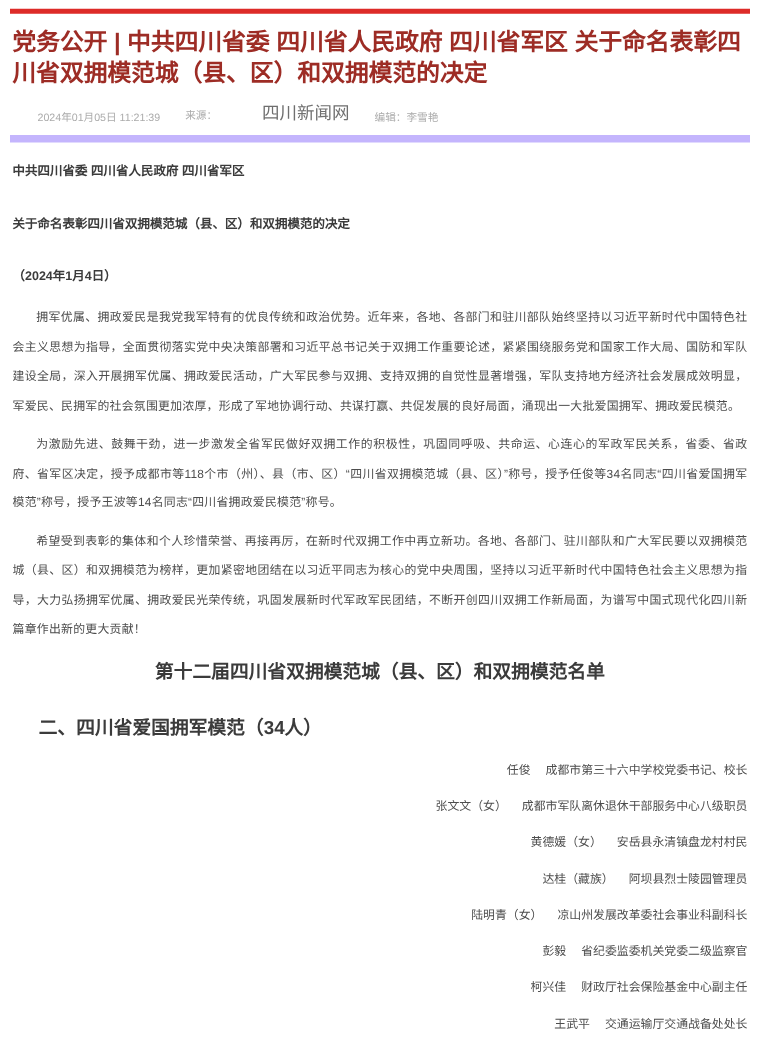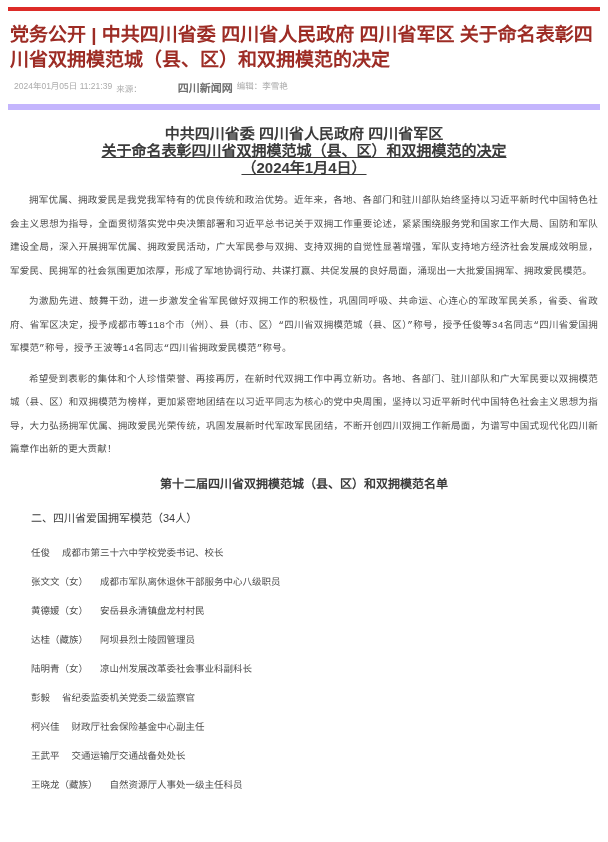--- a/index.html
+++ b/index.html
@@ -10,46 +10,47 @@
     font-family: "Liberation Sans", sans-serif;
     overflow: hidden;
   }
   .top-bar { margin: 7px 8px 0; height: 4px; background: #dd2b28; }
   .header { margin: 0 8px; border-bottom: 6px solid #c4b5fd; }
   .page-title {
     font-size: 19px; line-height: 25px; font-weight: bold;
     color: #9d2c25; margin: 11px 2px 7px;
   }
   .meta {
-    display: flex; align-items: flex-start; gap: 4px;
+    display: flex; align-items: flex-end; gap: 20px;
     font-size: 8.5px; color: #ababab;
     padding: 0 2px 9px 6px;
+    margin-left: 16px;
   }
   .meta .pair { white-space: nowrap; }
-  .meta .source-name { color: #6f6f6f; font-weight: bold; font-size: 11px; padding-left: 36px; }
+  .meta .source-name { color: #6f6f6f; font-weight: normal; font-size: 14px; padding-left: 36px; }
   .article { padding: 0 10px; color: #4d4d4d; }
   .c-head {
-    text-align: center; font-weight: bold; color: #3b3b3b;
-    font-size: 15px; line-height: 12px; margin: 18px 0 0;
+    font-weight: bold; color: #3b3b3b;
+    font-size: 10px; line-height: 12px; margin: 18px 0 0;
   }
-  .c-head.mt { margin-top: 5px; text-decoration: underline; }
+  .c-head.mt { margin-top: 30px; }
   .para {
     font-size: 9.5px; line-height: 23.5px; text-indent: 2em;
-    margin: 0 0 7px; letter-spacing: 0.2px; text-align: justify; font-family: Liberation Mono, monospace;
+    margin: 0 0 7px; letter-spacing: 0.2px; text-align: justify;
   }
   .para.first { margin-top: 15px; }
   .list-title {
     text-align: center; font-weight: bold; color: #3b3b3b;
-    font-size: 12px; line-height: 12px; margin: 16px 0 0;
+    font-size: 15px; line-height: 12px; margin: 16px 0 0;
   }
   .sec-head {
-    font-size: 11px; font-weight: normal; color: #3b3b3b;
-    padding-left: 21px; margin: 23px 0 0; line-height: 11px;
+    font-size: 15px; font-weight: bold; color: #3b3b3b;
+    padding-left: 21px; margin: 33px 0 0; line-height: 11px;
   }
-  .honoree { font-size: 9.5px; line-height: 11px; padding-left: 21px; margin-top: 18px; }
+  .honoree { font-size: 9.5px; line-height: 11px; padding-left: 21px; margin-top: 18px; text-align: right; }
   .honoree .h-name { margin-right: 12px; }
   .honoree.first { margin-top: 23px; }
 </style>
 </head>
 <body>
 
 <div class="top-bar"></div>
 
 <div class="header">
   <h1 class="page-title">党务公开 | 中共四川省委 四川省人民政府 四川省军区 关于命名表彰四川省双拥模范城（县、区）和双拥模范的决定</h1>

